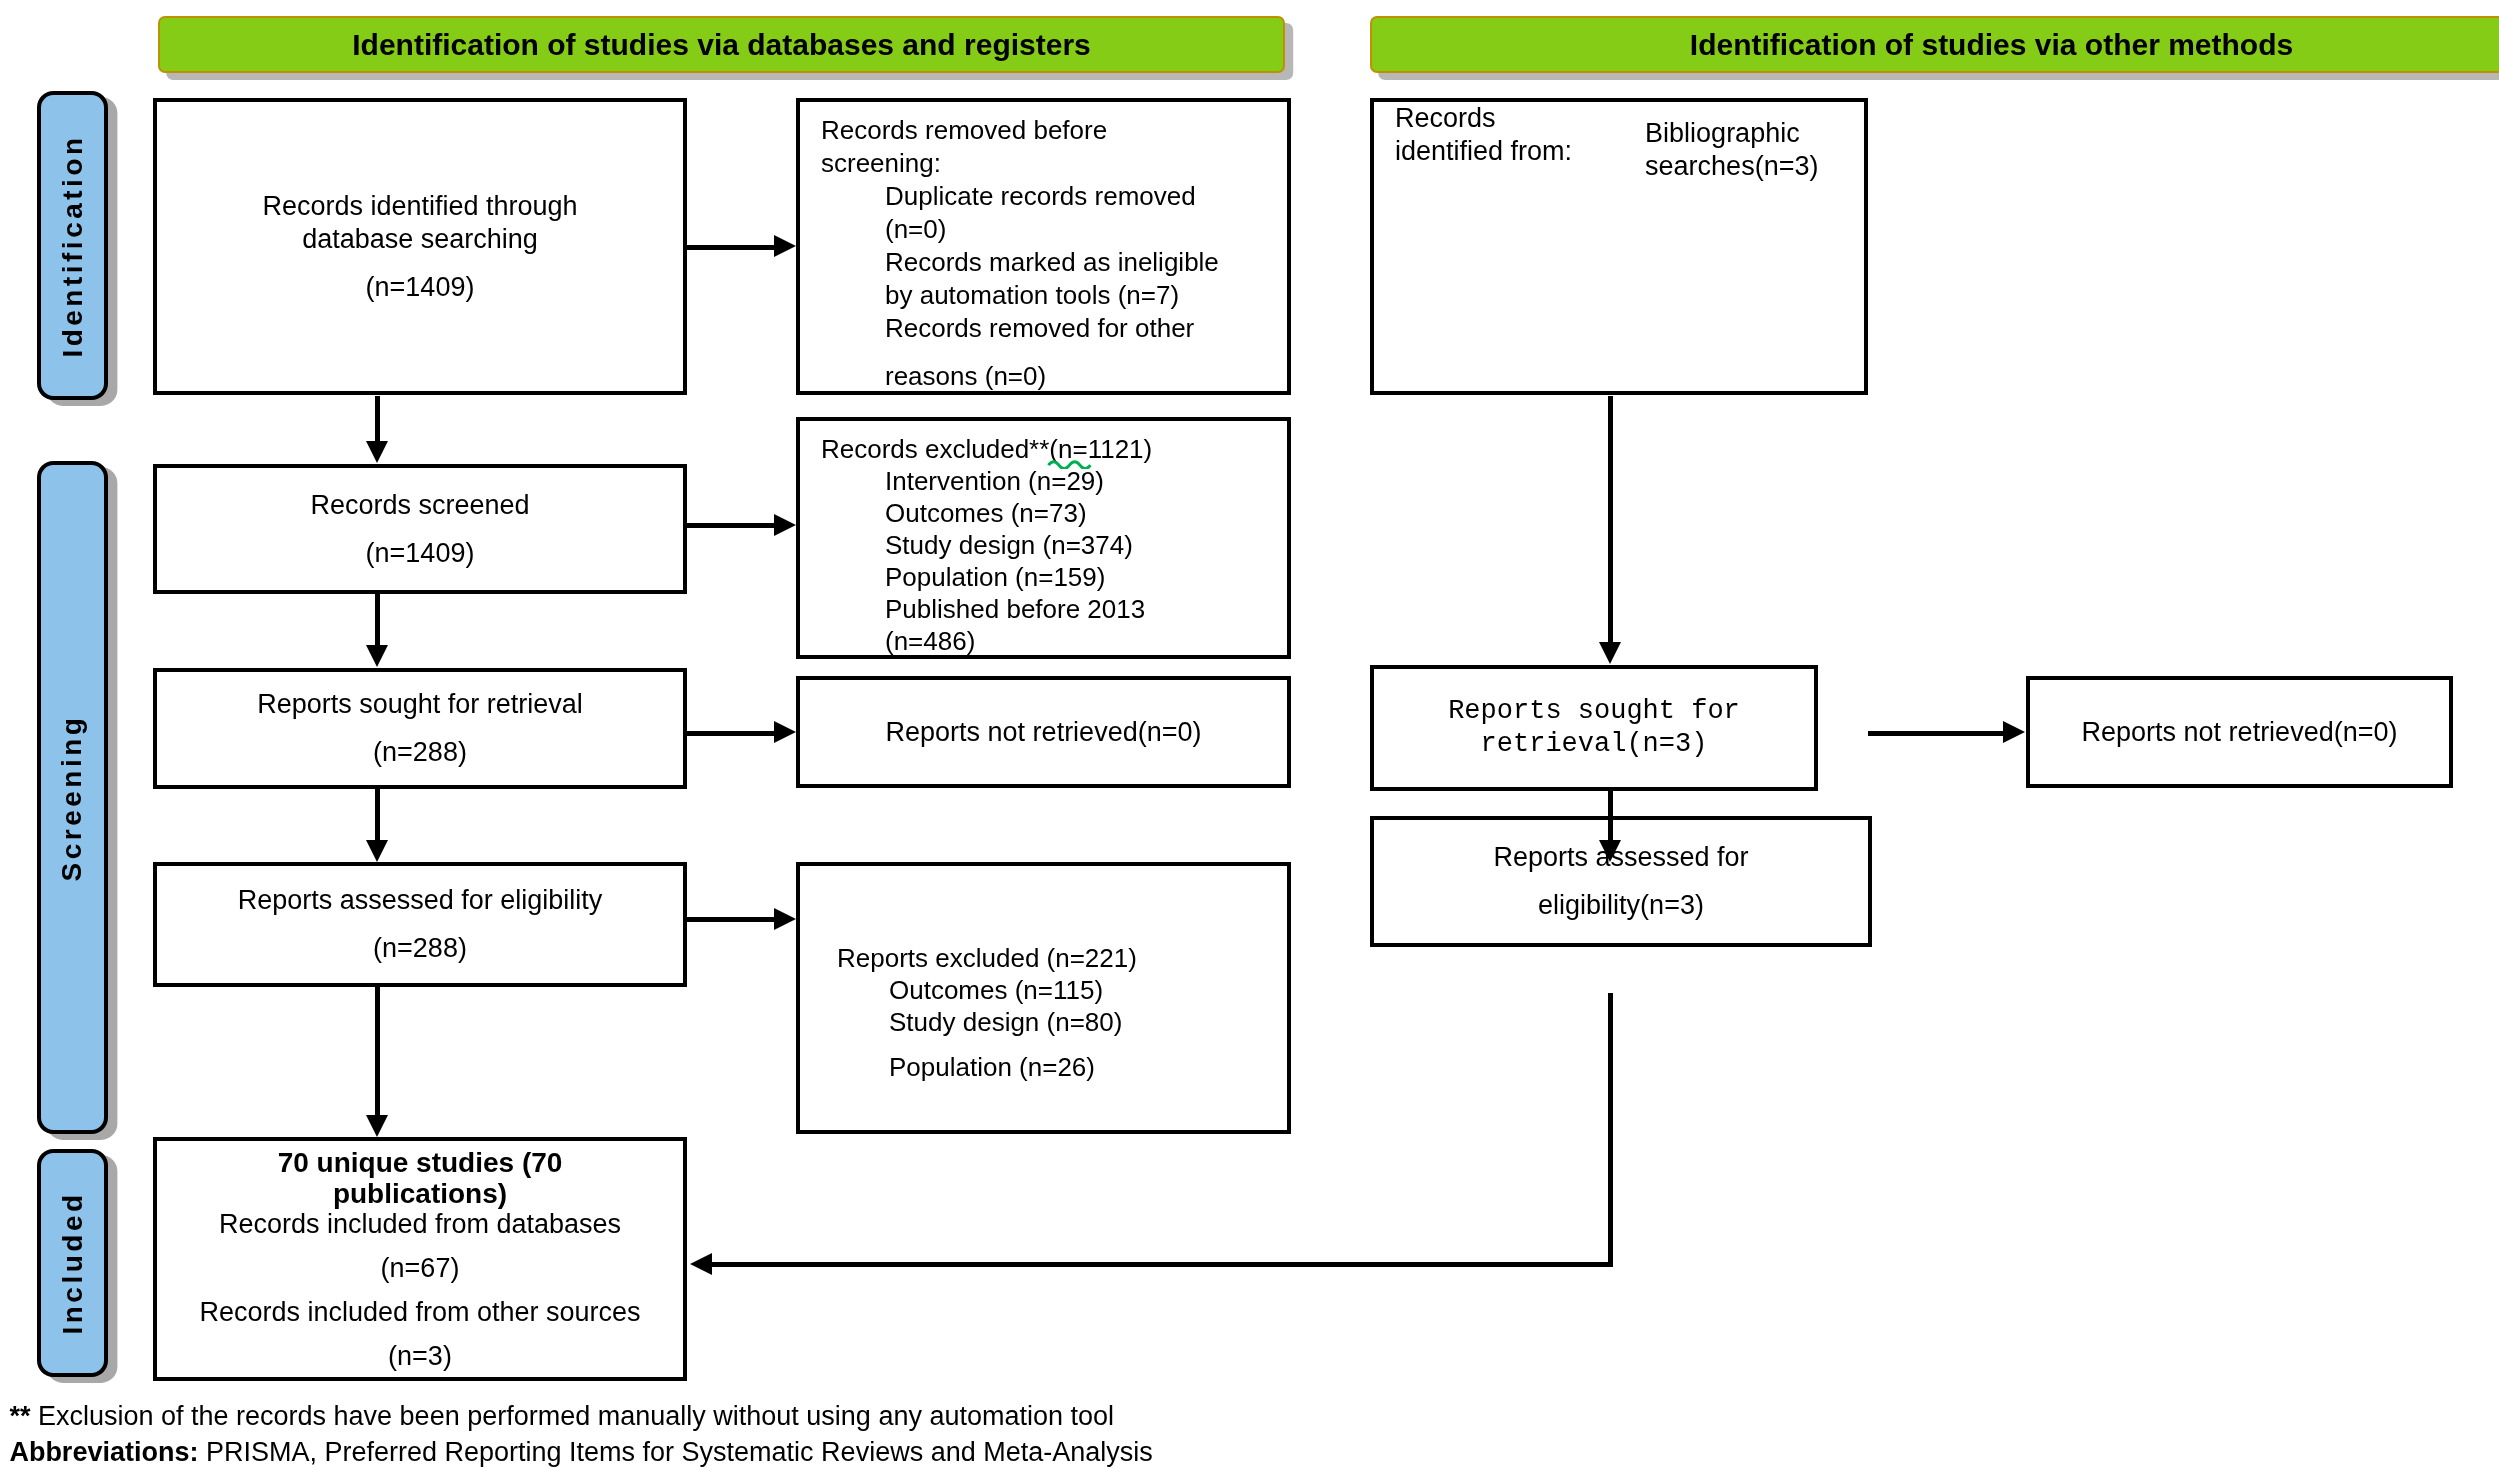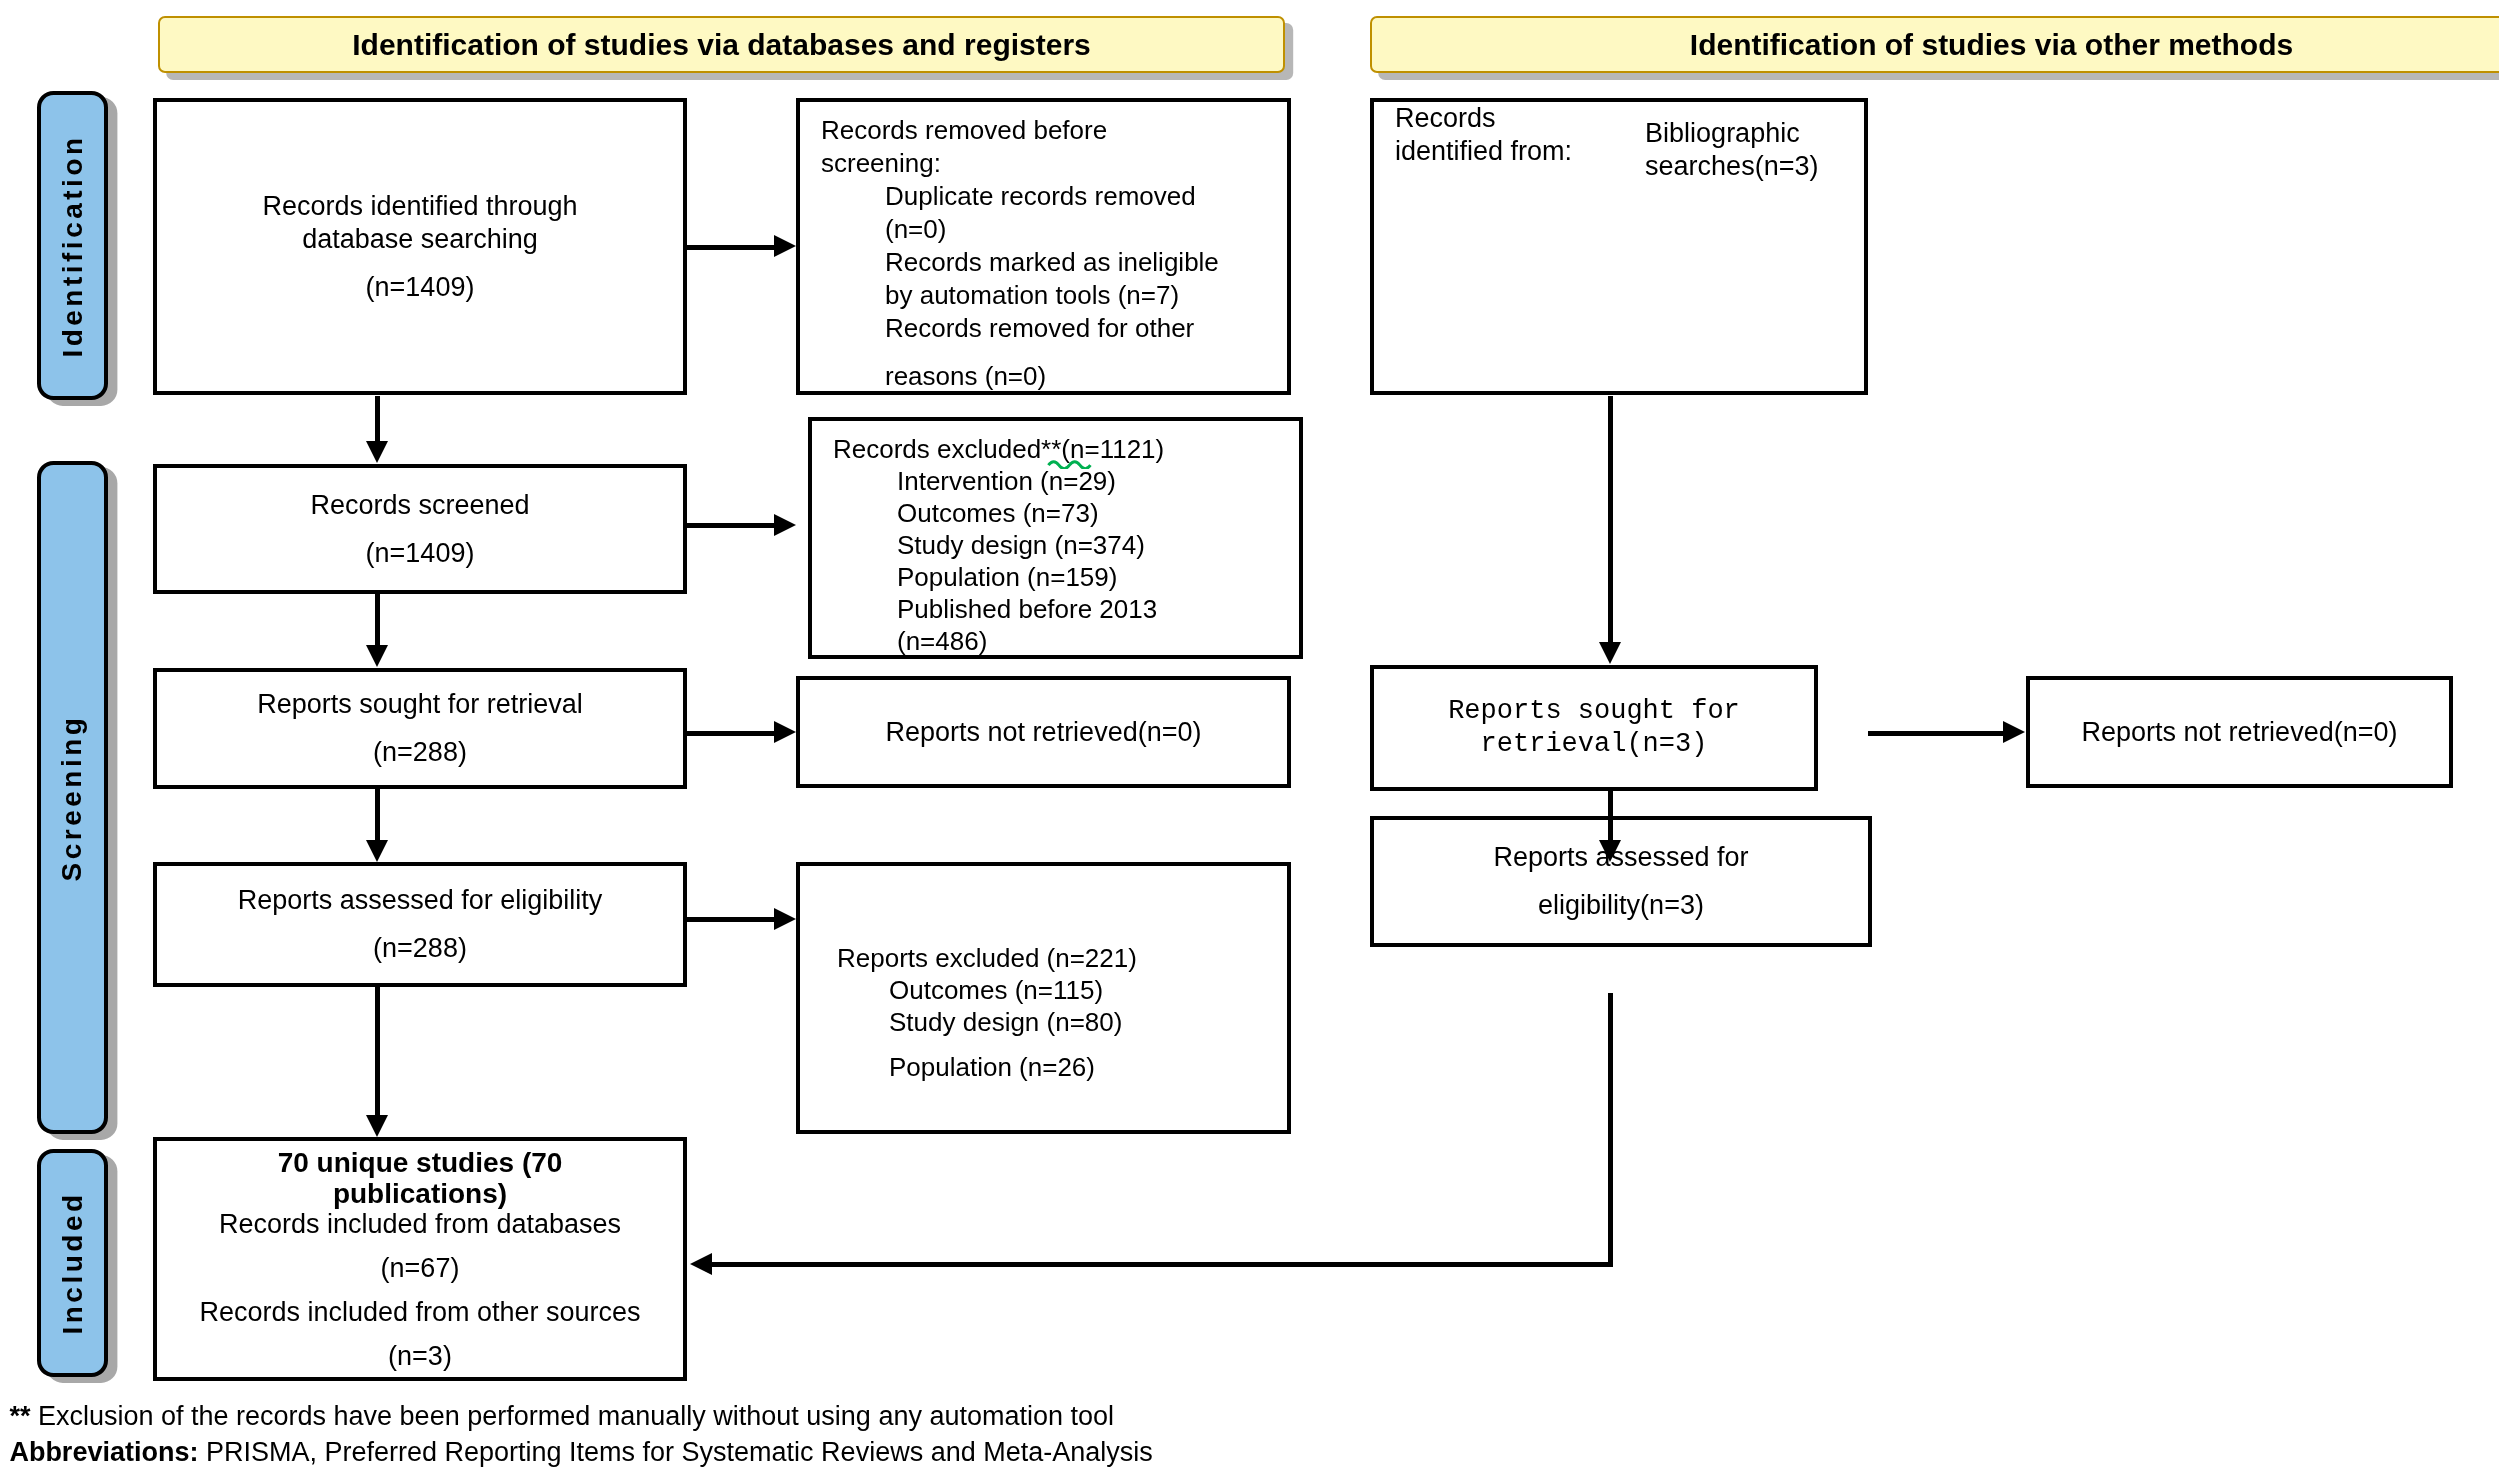--- a/index.html
+++ b/index.html
@@ -3,21 +3,21 @@
 <meta charset="utf-8">
 <style>
   html,body{margin:0;padding:0;background:#ffffff;}
   .canvas{
     position:relative;width:2500px;height:1478px;background:#ffffff;
     font-family:"Liberation Sans",sans-serif;color:#000;overflow:hidden;
   }
   
   .hdr{
     position:absolute;display:flex;align-items:center;justify-content:center;
-    background:#fef9c3;border:2.9px solid #BF9000;border-radius:7px;
+    background:#84cc16;border:2.9px solid #BF9000;border-radius:7px;
     box-shadow:8.2px 7px 0 #b7b7b7;
     font-weight:bold;font-size:30px;text-align:center;box-sizing:border-box;
   }
   .hdr-l{left:158px;top:16.4px;width:1127px;height:57px;}
   .hdr-r{left:1370px;top:16.4px;width:1243px;height:57px;}
   
   .stage{
     position:absolute;left:37px;width:71px;background:#8DC3EA;
     border:4.1px solid #000;border-radius:16.4px;box-shadow:9.4px 5.9px 0 #a8a8a8;
     display:flex;align-items:center;justify-content:center;box-sizing:border-box;
@@ -32,21 +32,21 @@
   
   .box{
     position:absolute;background:#fff;border:4.1px solid #000;box-sizing:border-box;
     font-size:27px;line-height:33px;
   }
   .center{display:flex;flex-direction:column;align-items:center;justify-content:center;text-align:center;}
   .leftcol{display:block;}
   .a1{left:153px;top:98px;width:534px;height:297px;}
   .b1{left:796px;top:98px;width:495px;height:297px;padding:11.7px 0 0 21px;font-size:26px;line-height:33px;}
   .a2{left:153px;top:464px;width:534px;height:130px;}
-  .b2{left:796px;top:417px;width:495px;height:242px;padding:11.7px 0 0 21px;font-size:26px;line-height:32px;margin-left:12px;}
+  .b2{left:796px;top:417px;width:495px;height:242px;padding:11.7px 0 0 21px;font-size:26px;line-height:32px;}
   .a3{left:153px;top:668px;width:534px;height:121px;}
   .b3{left:796px;top:676px;width:495px;height:112px;}
   .a4{left:153px;top:862px;width:534px;height:125px;}
   .b4{left:796px;top:862px;width:495px;height:272px;padding:76px 0 0 37px;font-size:26px;line-height:32px;}
   .a5{left:153px;top:1137px;width:534px;height:244px;font-size:27px;line-height:31px;}
   .c1{left:1370px;top:98px;width:498px;height:297px;padding-left:21px;display:flex;flex-direction:row;justify-content:flex-end;}
   .c2{left:1370px;top:665px;width:448px;height:126px;font-family:Liberation Mono, monospace;}
   .c3{left:1370px;top:816px;width:502px;height:131px;}
   .d1{left:2026px;top:676px;width:427px;height:112px;}
   .ind{padding-left:64px;}

